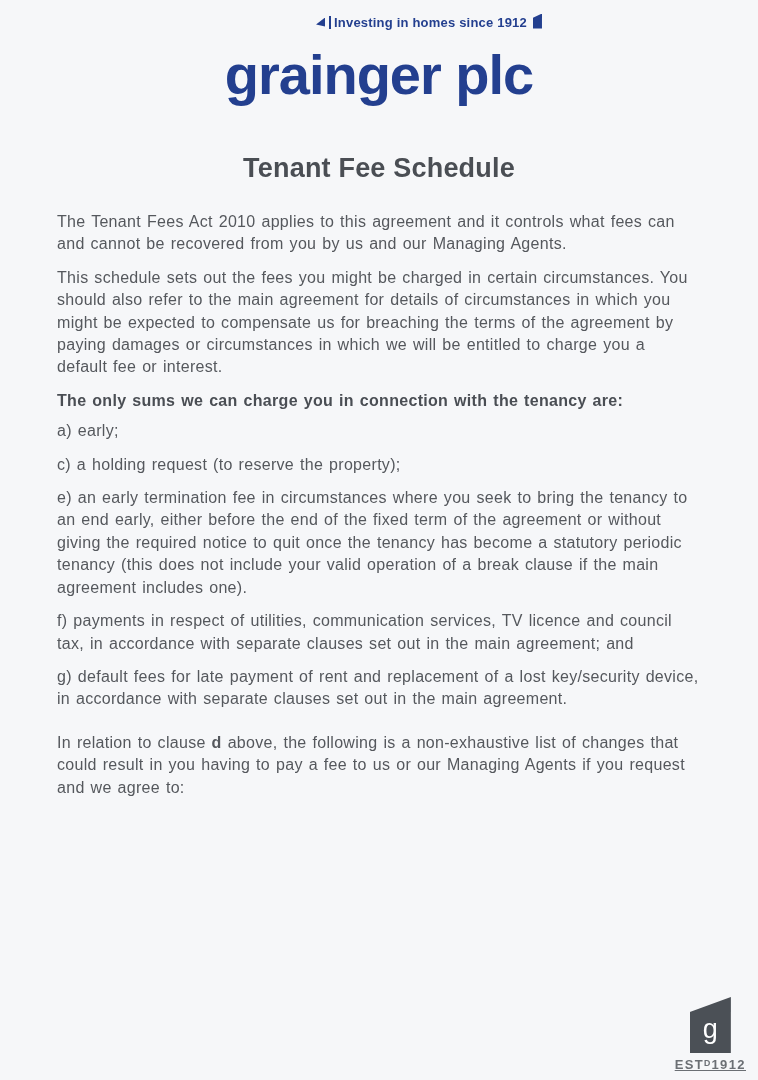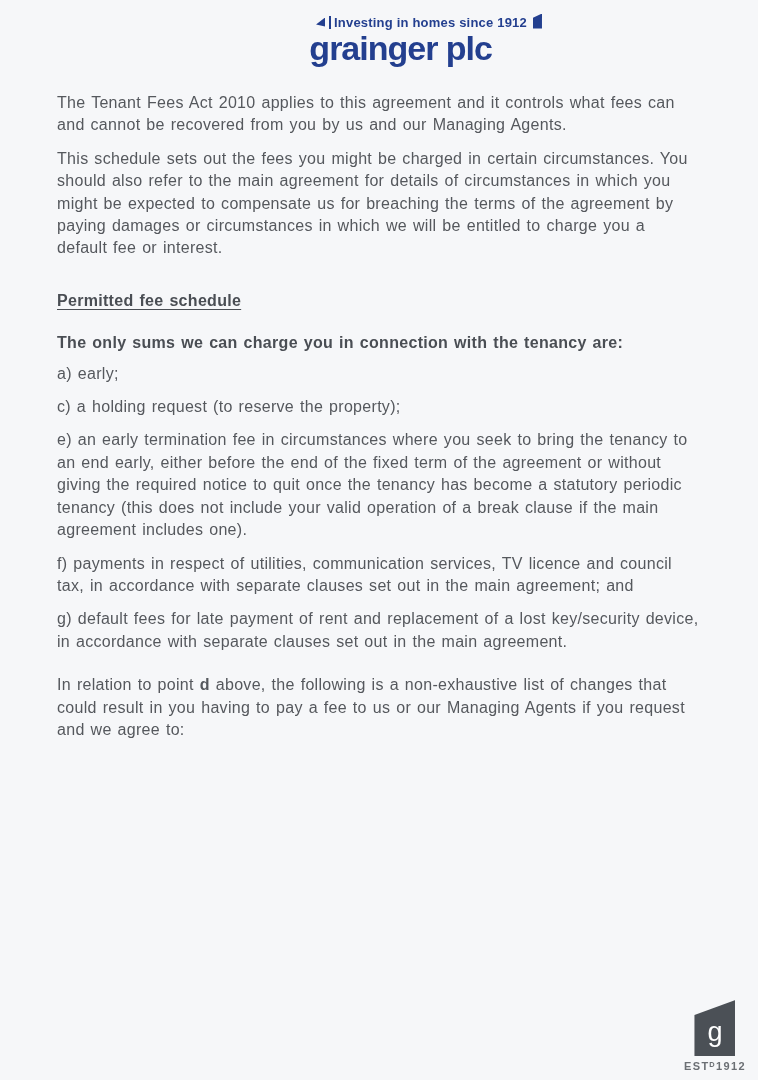--- a/index.html
+++ b/index.html
@@ -20,21 +20,21 @@
   .page{
     position:relative;
     width:758px;height:1080px;
     background:var(--background);
   }
   
   .logo{
     padding-top:13px;
     width:fit-content;
     margin:0 auto;
-    text-align:right;
+    text-align:center;
   }
   .tagline-row{
     display:flex;
     align-items:center;
     justify-content:center;
     gap:0;
     transform:translateX(50px);
     height:18px;
   }
   .tag-flag-left{
@@ -56,26 +56,26 @@
     white-space:nowrap;
   }
   .tag-flag-right{
     width:9px;height:15px;
     background:var(--brand-blue);
     clip-path:polygon(0 28%,100% 0,100% 100%,0 100%);
     margin-left:6px;
     margin-bottom:2px;
   }
   .wordmark{
-    font-size:34px;
+    font-size:56px;
     font-weight:700;
     letter-spacing:-1px;
     line-height:1.0;
     color:var(--brand-blue);
-    margin-top:0px;
+    margin-top:16px;
   }
   
   .doc-title{
     margin-top:50px;
     text-align:center;
     font-size:27px;
     font-weight:700;
     color:var(--title-text);
     letter-spacing:0.2px;
   }
@@ -123,58 +123,59 @@
   }
   .mark-letter{
     color:#ffffff;
     font-size:27px;
     font-weight:500;
     padding-top:9px;
     line-height:1;
   }
   .est-label{
     margin-top:4px;
-    font-size:11px;
+    font-size:13px;
     font-weight:700;
     letter-spacing:1.4px;
     color:var(--est-text);
     white-space:nowrap;
+    text-decoration:underline;
   }
 </style>
 </head>
 <body>
 
 <div class="page">
 
   <div class="logo">
     <div class="tagline-row">
       <span class="tag-flag-left"></span>
       <span class="tag-pole"></span>
       <span class="tagline">Investing in homes since 1912</span>
       <span class="tag-flag-right"></span>
     </div>
     <div class="wordmark">grainger plc</div>
   </div>
 
+  <h1 class="doc-title">Tenant Fee Schedule</h1>
 
   <div class="content">
     <p>The Tenant Fees Act 2010 applies to this agreement and it controls what fees can and cannot be recovered from you by us and our Managing Agents.</p>
     <p>This schedule sets out the fees you might be charged in certain circumstances. You should also refer to the main agreement for details of circumstances in which you might be expected to compensate us for breaching the terms of the agreement by paying damages or circumstances in which we will be entitled to charge you a default fee or interest.</p>
 
-    <h2 class="section-heading">Permitted fee schedule</h2>
 
     <p class="list-lead">The only sums we can charge you in connection with the tenancy are:</p>
 
     <p>a) early;</p>
     <p>c) a holding request (to reserve the property);</p>
     <p>e) an early termination fee in circumstances where you seek to bring the tenancy to an end early, either before the end of the fixed term of the agreement or without giving the required notice to quit once the tenancy has become a statutory periodic tenancy (this does not include your valid operation of a break clause if the main agreement includes one).</p>
     <p>f) payments in respect of utilities, communication services, TV licence and council tax, in accordance with separate clauses set out in the main agreement; and</p>
     <p>g) default fees for late payment of rent and replacement of a lost key/security device, in accordance with separate clauses set out in the main agreement.</p>
 
-    <p class="closing"><span>In relation to point </span><b>d</b><span> above, the following is a non-exhaustive list of changes that could result in you having to pay a fee to us or our Managing Agents if you request and we agree to:</span></p>
+    <p class="closing"><span>In relation to clause </span><b>d</b><span> above, the following is a non-exhaustive list of changes that could result in you having to pay a fee to us or our Managing Agents if you request and we agree to:</span></p>
   </div>
 
   <div class="footer-mark">
     <div class="mark-shape">
       <span class="mark-letter">g</span>
     </div>
     <div class="est-label">ESTᴰ1912</div>
   </div>
 
 </div>

